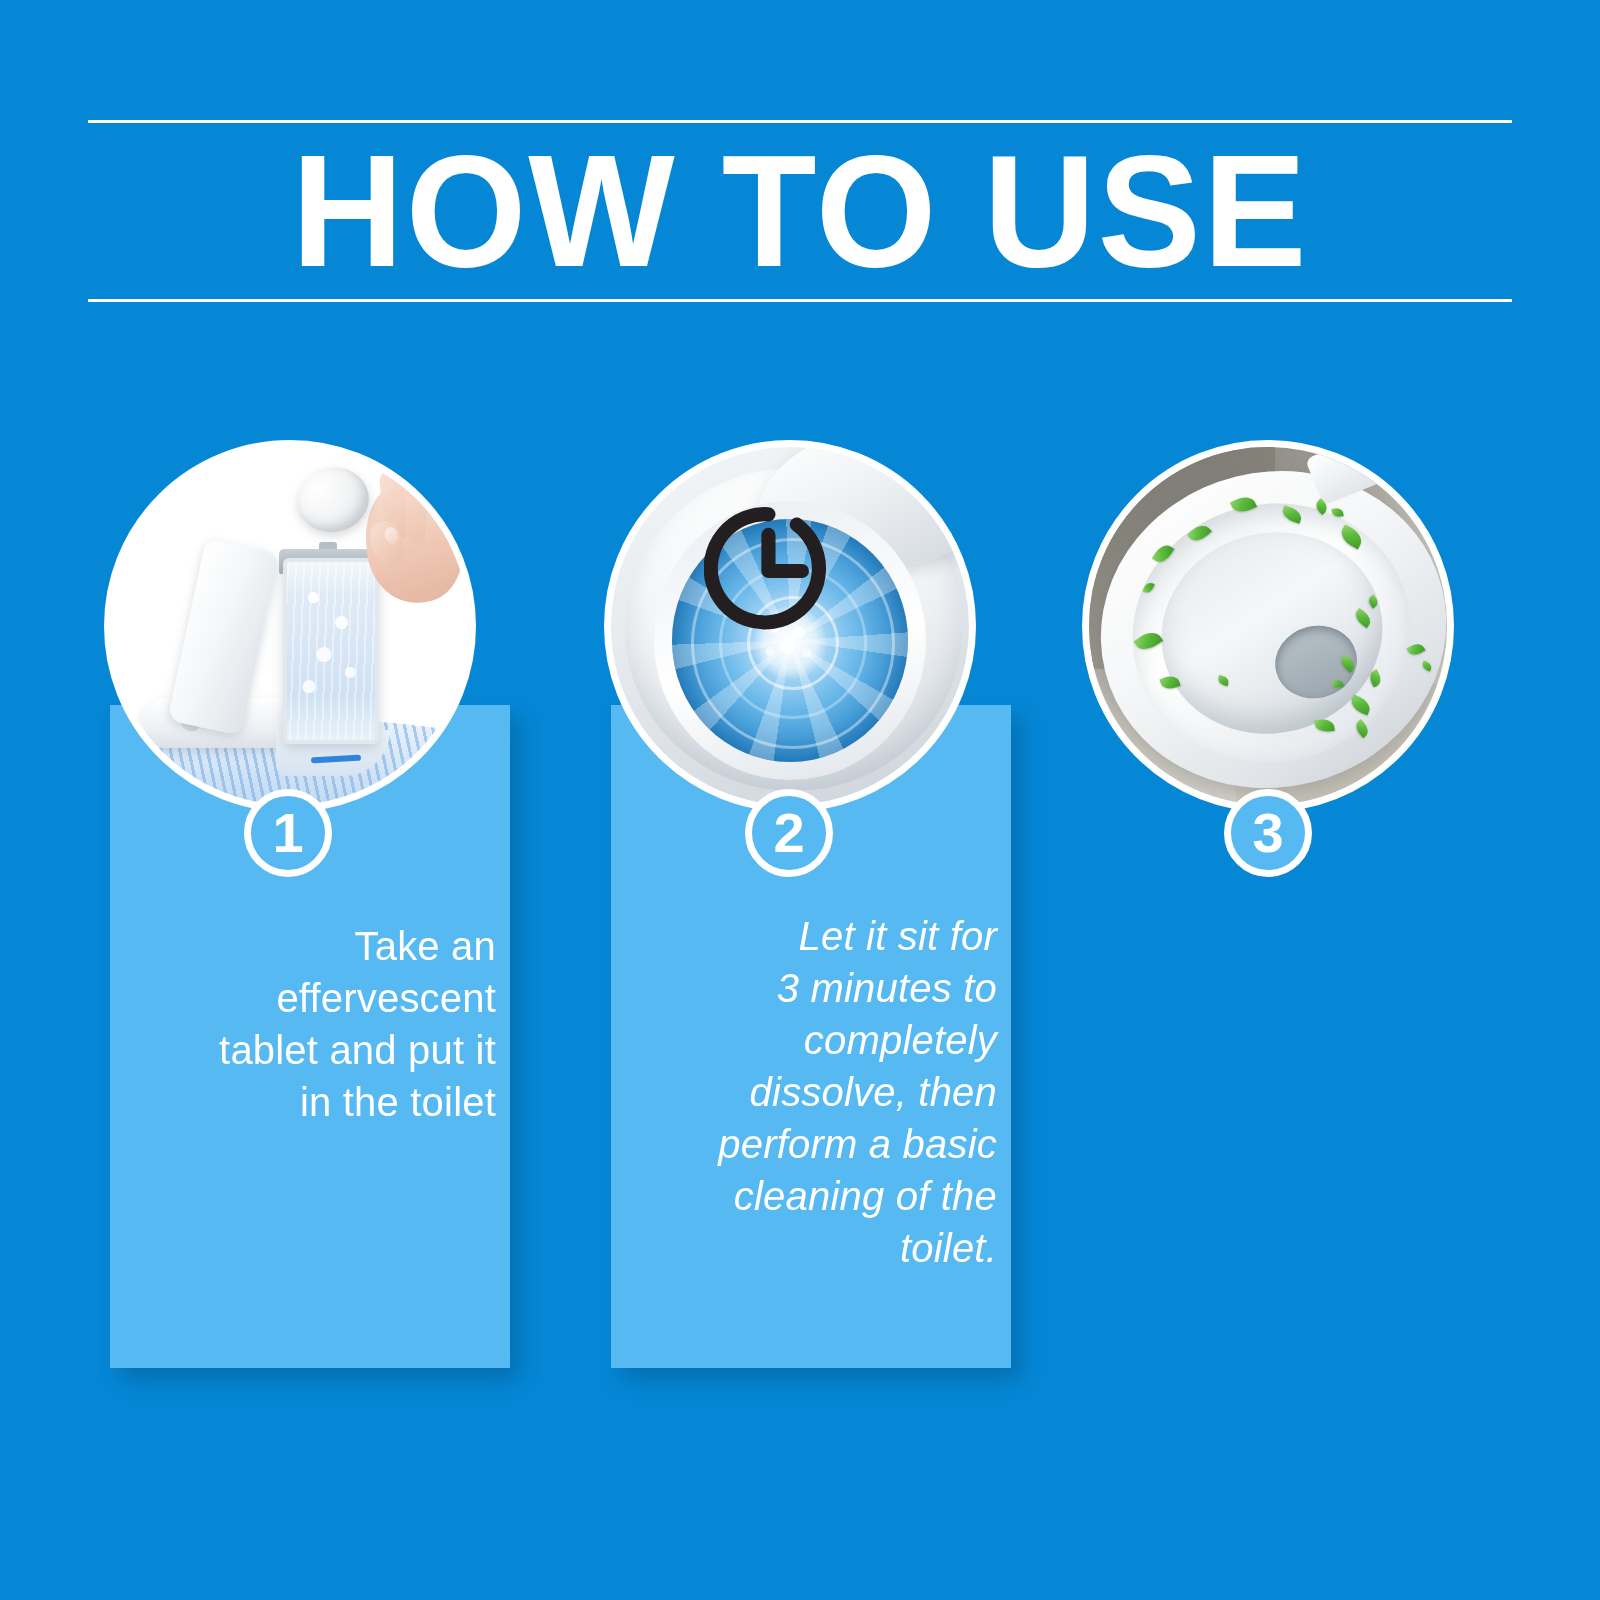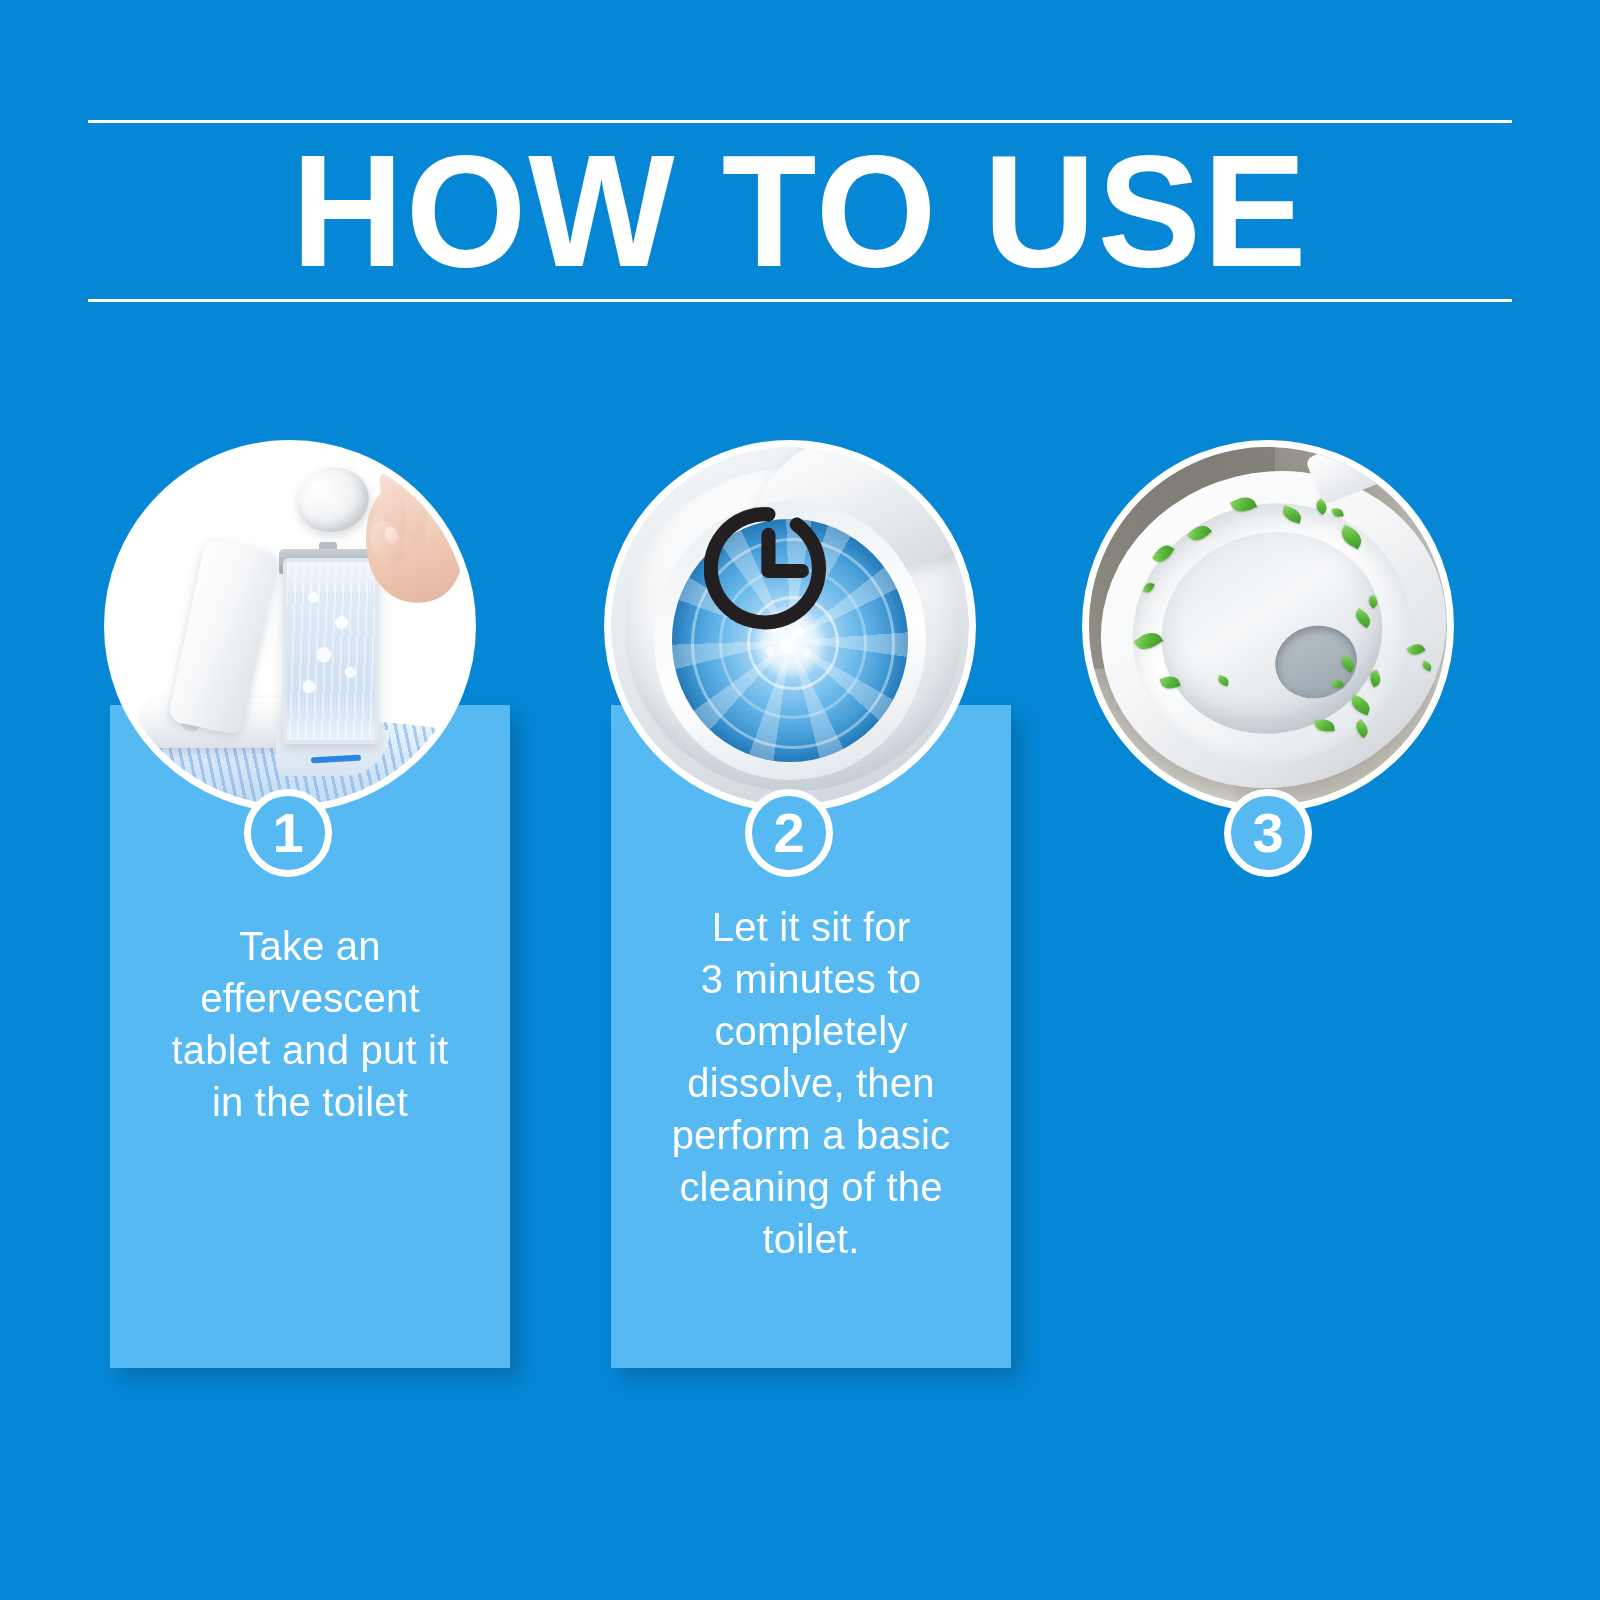--- a/index.html
+++ b/index.html
@@ -42,29 +42,29 @@
   #card-1{left:110px;}
   #card-2{left:611px;}
   #card-3{left:1090px;}
 
   .card-text{
     position:absolute;
     left:0;right:0;
     top:215px;
     padding:0 14px;
     box-sizing:border-box;
-    text-align:center;
+    text-align:right;
     color:#ffffff;
     font-size:40px;
     line-height:52px;
     font-weight:300;
     letter-spacing:0.2px;
     white-space:pre-line;
   }
-  #card-2 .card-text{top:196px;}
+  #card-2 .card-text{top:205px;font-style:italic;}
   #card-3 .card-text{top:205px;}
 
   
   .medallion{
     position:absolute;
     width:372px;height:372px;
     border-radius:50%;
     border:7px solid #ffffff;
     box-sizing:border-box;
     overflow:hidden;

